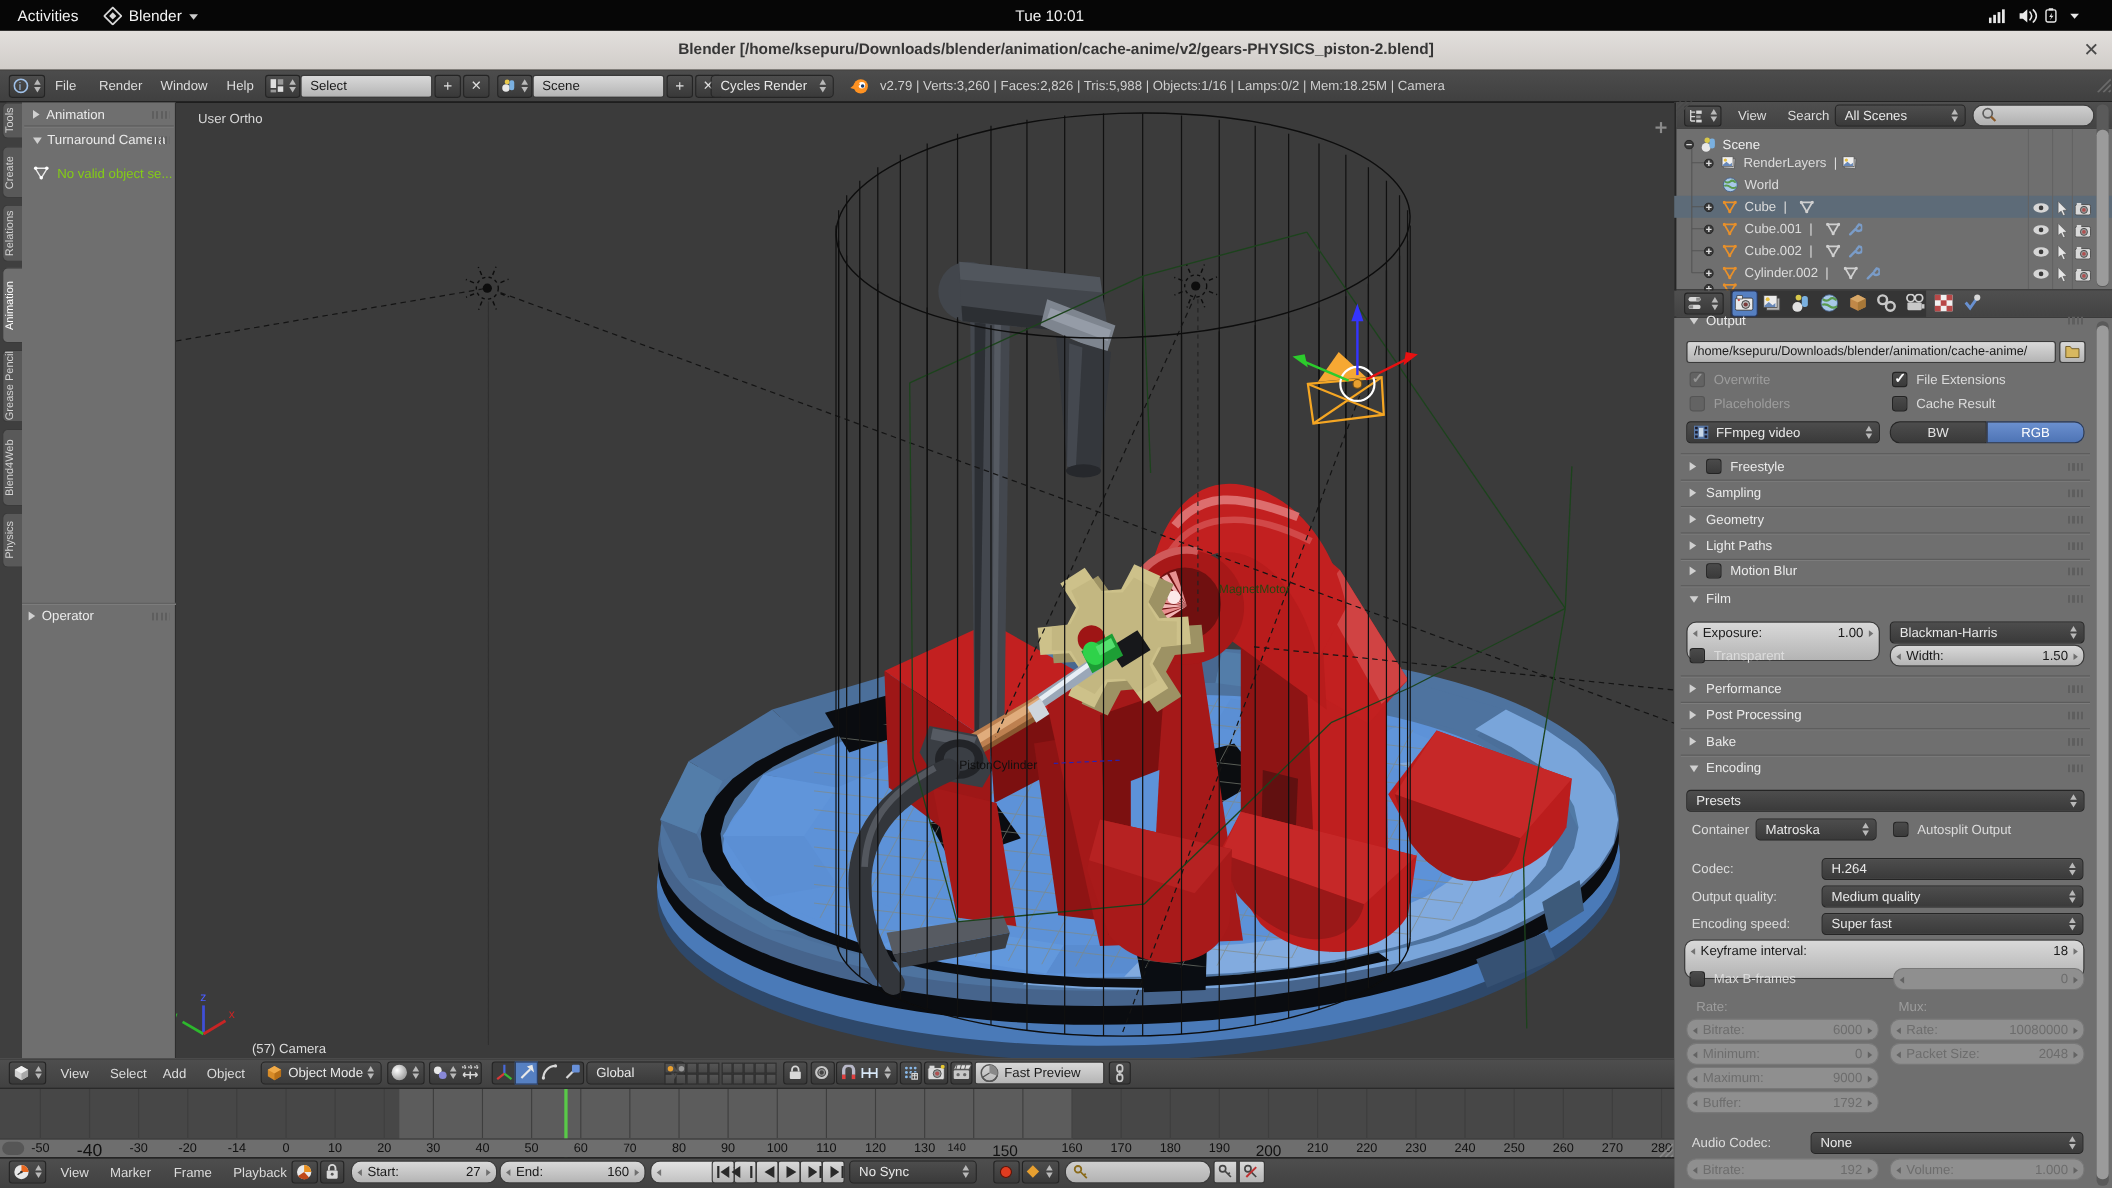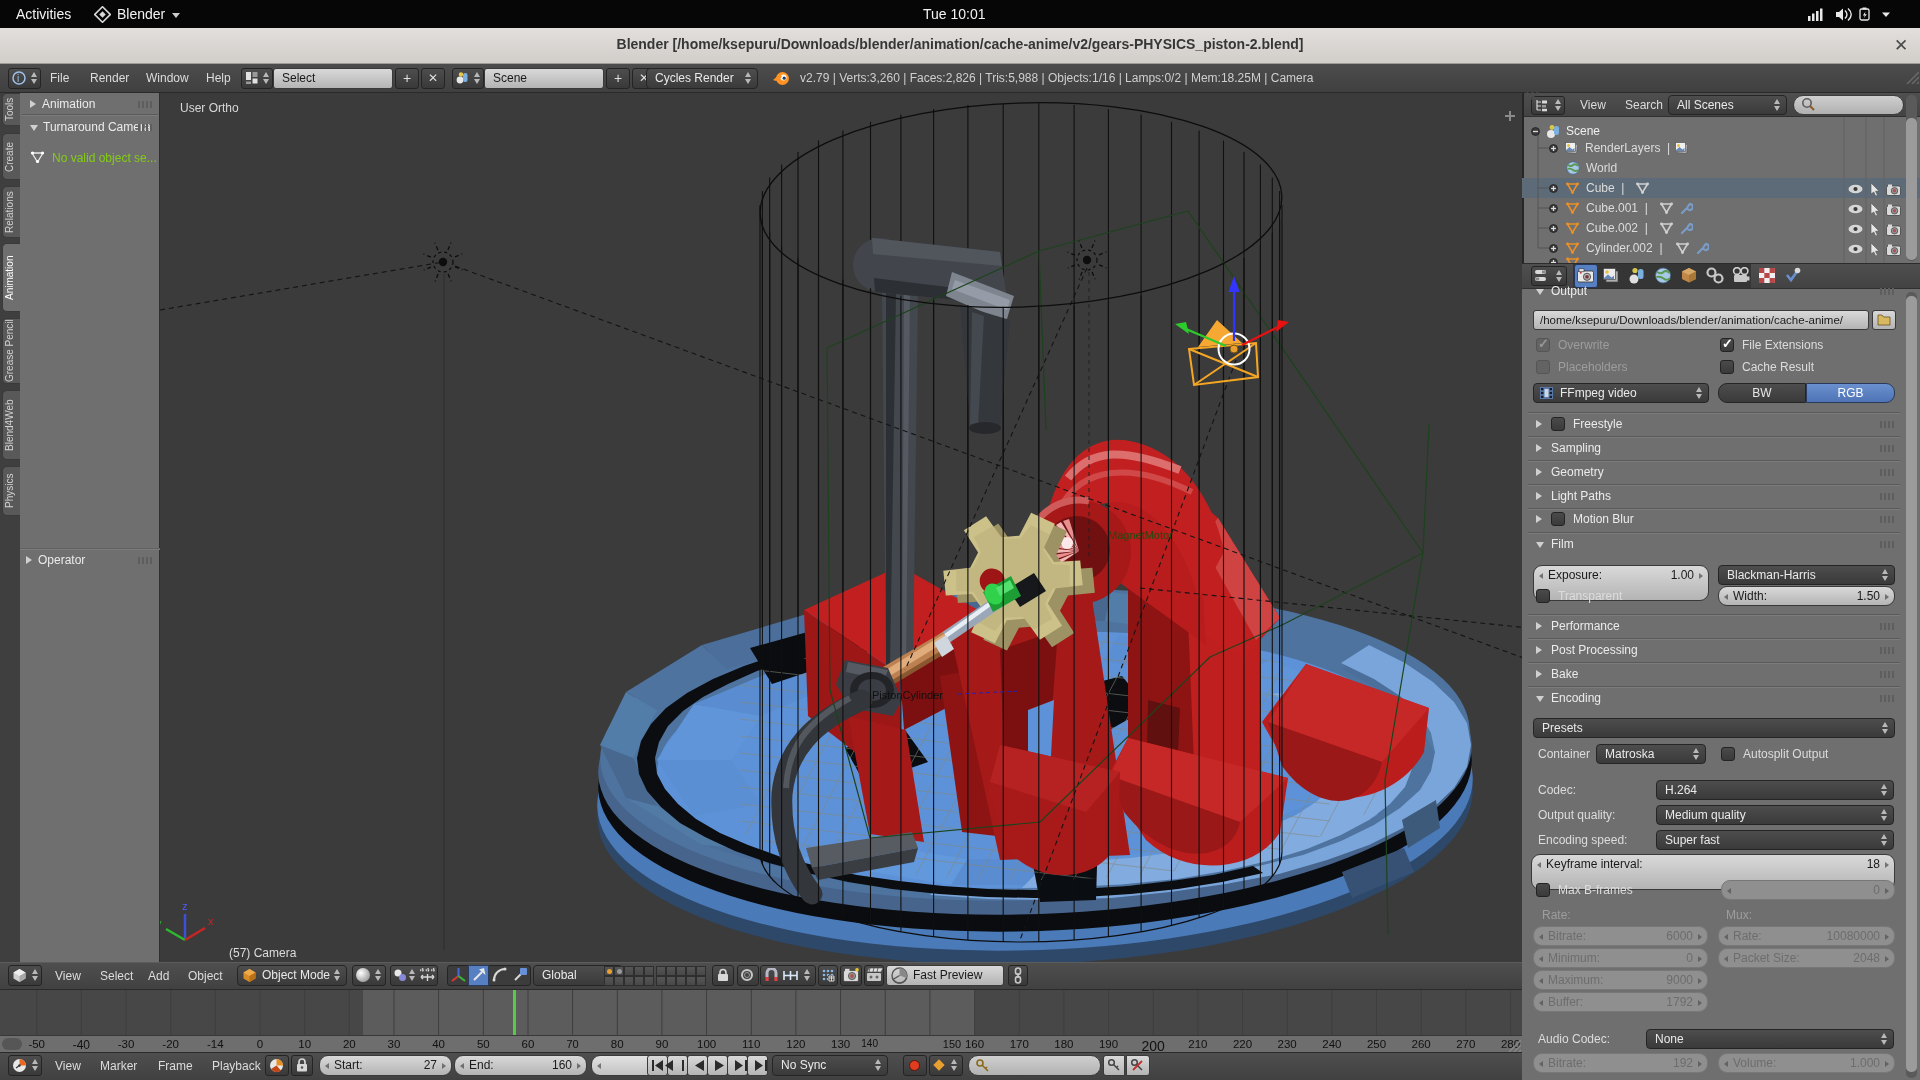--- a/index.html
+++ b/index.html
@@ -1041,40 +1041,40 @@
 <line x1="215.3" y1="0" x2="215.3" y2="45" stroke="#3e3e3e" stroke-width="1"></line>
 <line x1="170.7" y1="0" x2="170.7" y2="45" stroke="#3e3e3e" stroke-width="1"></line>
 <line x1="126.0" y1="0" x2="126.0" y2="45" stroke="#3e3e3e" stroke-width="1"></line>
 <line x1="81.4" y1="0" x2="81.4" y2="45" stroke="#3e3e3e" stroke-width="1"></line>
 <line x1="36.7" y1="0" x2="36.7" y2="45" stroke="#3e3e3e" stroke-width="1"></line>
 </svg>
 <div class="abs" style="left:513px;top:990px;width:3px;height:62px;background:#59c948"></div>
 <div class="abs" style="left:0;top:1035px;width:1522px;height:17px;background:#6e6e6e;border-top:1px solid #383838"></div>
 <div class="abs" style="left:2px;top:1038px;width:20px;height:12px;background:#565656;border-radius:6px"></div>
 <div class="tx" style="left:16.700000000000017px;top:1038px;width:40px;text-align:center;color:#111;font-size:11.5px">-50</div>
-<div class="tx" style="left:61.360000000000014px;top:1038px;width:40px;text-align:center;color:#111;font-size:12px">-40</div>
+<div class="tx" style="left:61.360000000000014px;top:1038px;width:40px;text-align:center;color:#111;font-size:16px">-40</div>
 <div class="tx" style="left:106.02000000000001px;top:1038px;width:40px;text-align:center;color:#111;font-size:11.5px">-30</div>
 <div class="tx" style="left:150.68px;top:1038px;width:40px;text-align:center;color:#111;font-size:11.5px">-20</div>
 <div class="tx" style="left:195.34px;top:1038px;width:40px;text-align:center;color:#111;font-size:11.5px">-14</div>
 <div class="tx" style="left:240.0px;top:1038px;width:40px;text-align:center;color:#111;font-size:11.5px">0</div>
 <div class="tx" style="left:284.65999999999997px;top:1038px;width:40px;text-align:center;color:#111;font-size:11.5px">10</div>
 <div class="tx" style="left:329.32px;top:1038px;width:40px;text-align:center;color:#111;font-size:11.5px">20</div>
 <div class="tx" style="left:373.98px;top:1038px;width:40px;text-align:center;color:#111;font-size:11.5px">30</div>
 <div class="tx" style="left:418.64px;top:1038px;width:40px;text-align:center;color:#111;font-size:11.5px">40</div>
 <div class="tx" style="left:463.29999999999995px;top:1038px;width:40px;text-align:center;color:#111;font-size:11.5px">50</div>
 <div class="tx" style="left:507.96000000000004px;top:1038px;width:40px;text-align:center;color:#111;font-size:11.5px">60</div>
 <div class="tx" style="left:552.62px;top:1038px;width:40px;text-align:center;color:#111;font-size:11px">70</div>
 <div class="tx" style="left:597.28px;top:1038px;width:40px;text-align:center;color:#111;font-size:11.5px">80</div>
 <div class="tx" style="left:641.9399999999999px;top:1038px;width:40px;text-align:center;color:#111;font-size:11.5px">90</div>
 <div class="tx" style="left:686.5999999999999px;top:1038px;width:40px;text-align:center;color:#111;font-size:11.5px">100</div>
 <div class="tx" style="left:731.26px;top:1038px;width:40px;text-align:center;color:#111;font-size:11.5px">110</div>
 <div class="tx" style="left:775.92px;top:1038px;width:40px;text-align:center;color:#111;font-size:11.5px">120</div>
 <div class="tx" style="left:820.5799999999999px;top:1038px;width:40px;text-align:center;color:#111;font-size:11.5px">130</div>
 <div class="tx" style="left:838px;top:1038px;width:40px;text-align:right;color:#111;font-size:10px">140</div>
-<div class="tx" style="left:932px;top:1038px;width:40px;text-align:center;color:#111;font-size:11px">150</div>
+<div class="tx" style="left:902px;top:1038px;width:40px;text-align:left;color:#111;font-size:14px">150</div>
 <div class="tx" style="left:954.56px;top:1038px;width:40px;text-align:center;color:#111;font-size:11.5px">160</div>
 <div class="tx" style="left:999.2199999999999px;top:1038px;width:40px;text-align:center;color:#111;font-size:11.5px">170</div>
 <div class="tx" style="left:1043.8799999999999px;top:1038px;width:40px;text-align:center;color:#111;font-size:11.5px">180</div>
 <div class="tx" style="left:1088.54px;top:1038px;width:40px;text-align:center;color:#111;font-size:11.5px">190</div>
 <div class="tx" style="left:1133.1999999999998px;top:1038px;width:40px;text-align:center;color:#111;font-size:14px">200</div>
 <div class="tx" style="left:1177.86px;top:1038px;width:40px;text-align:center;color:#111;font-size:11.5px">210</div>
 <div class="tx" style="left:1222.52px;top:1038px;width:40px;text-align:center;color:#111;font-size:11.5px">220</div>
 <div class="tx" style="left:1267.1799999999998px;top:1038px;width:40px;text-align:center;color:#111;font-size:11.5px">230</div>
 <div class="tx" style="left:1311.84px;top:1038px;width:40px;text-align:center;color:#111;font-size:11.5px">240</div>
 <div class="tx" style="left:1356.5px;top:1038px;width:40px;text-align:center;color:#111;font-size:11.5px">250</div>

